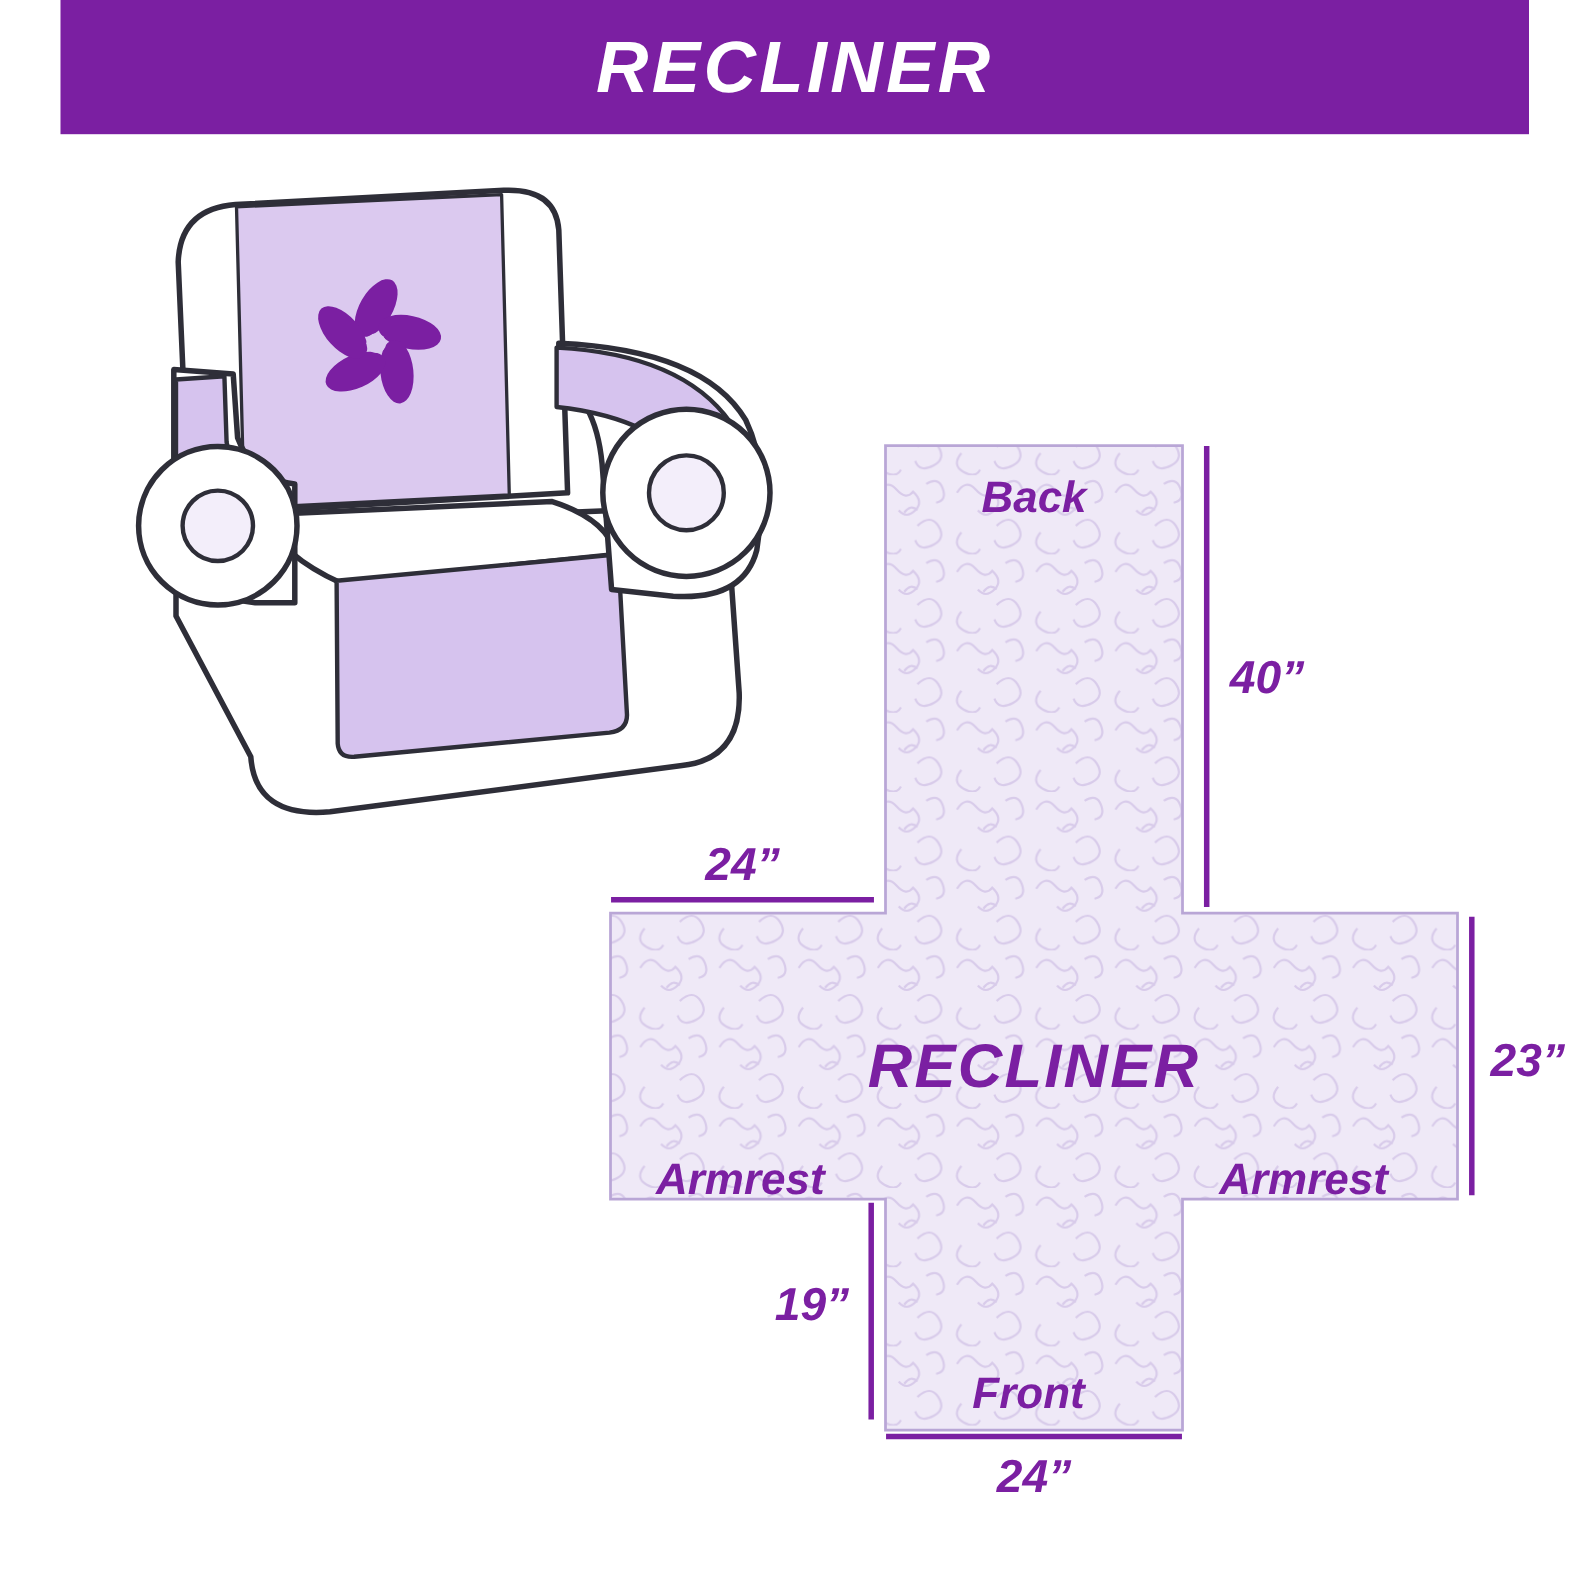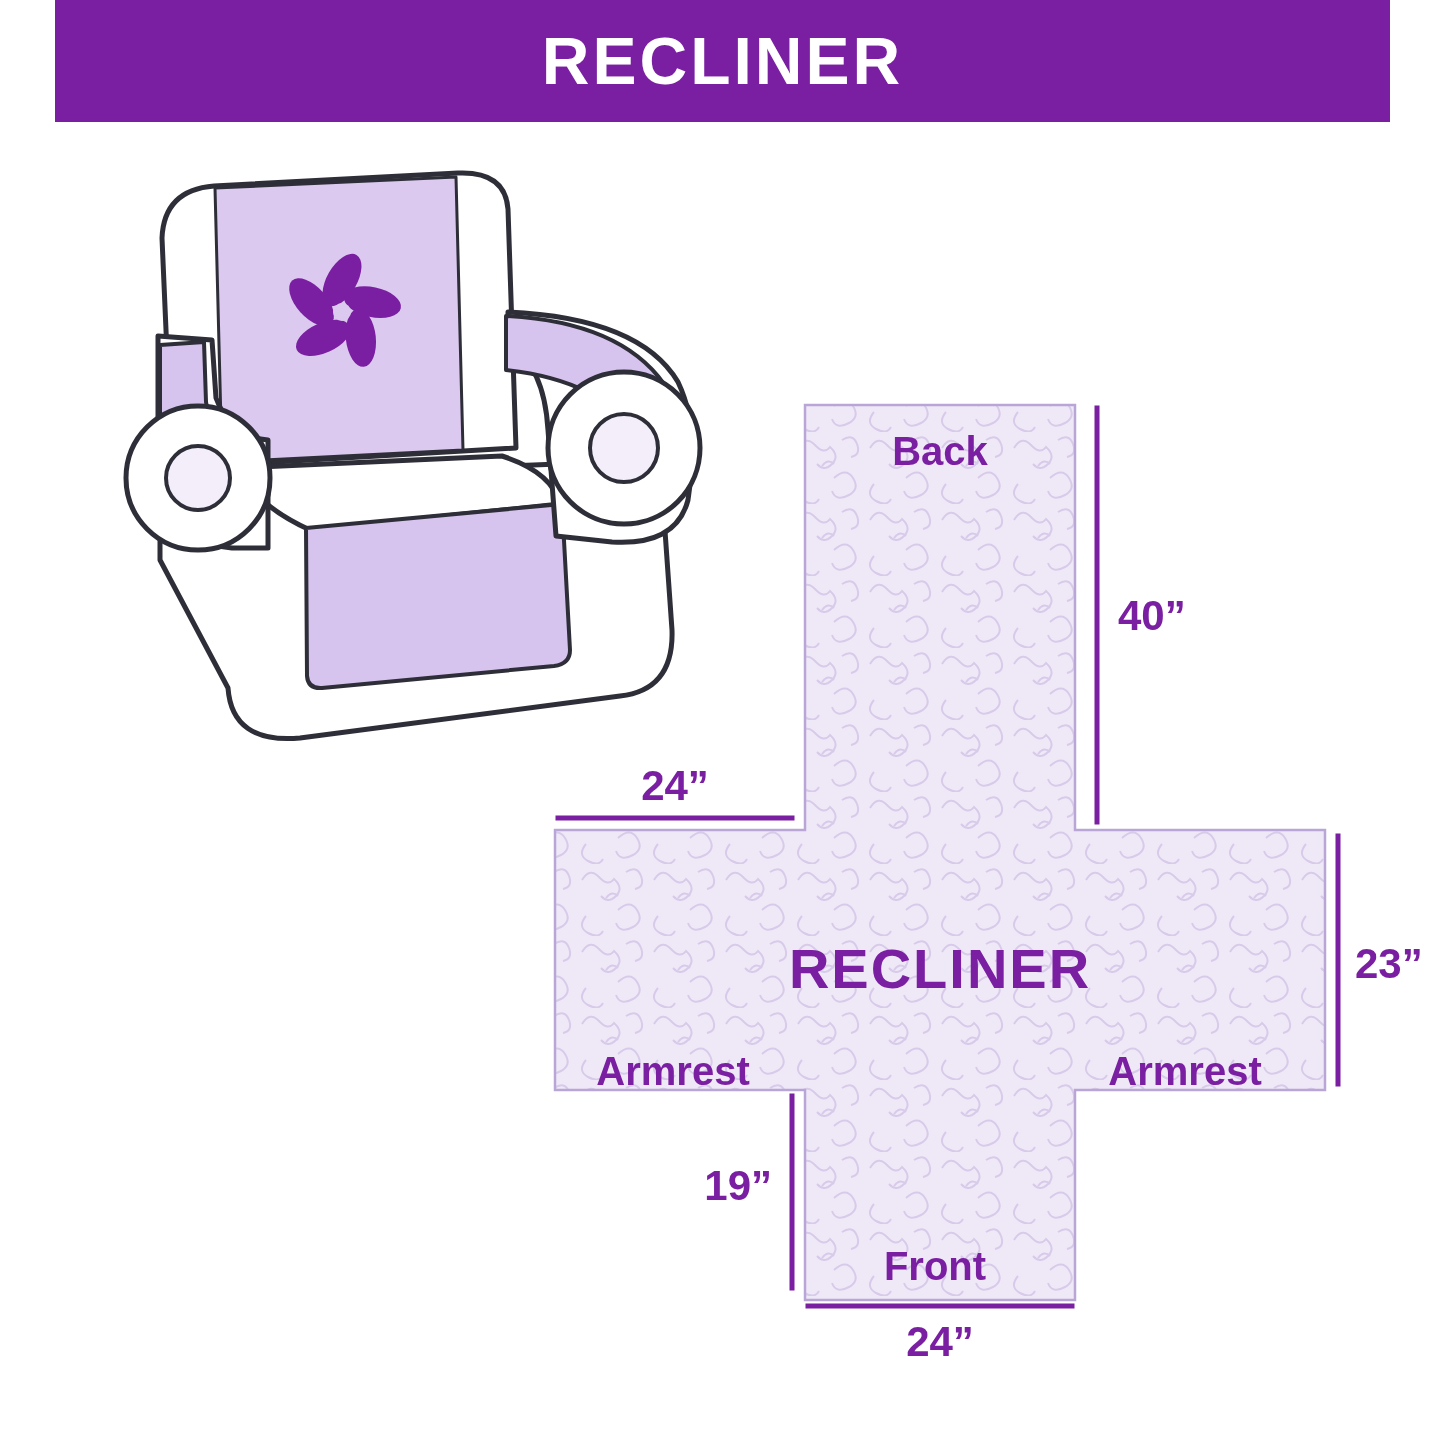--- a/index.html
+++ b/index.html
@@ -2,21 +2,21 @@
 <html><head>
 <meta charset="utf-8">
 <style>
   * { margin: 0; padding: 0; box-sizing: border-box; }
   html, body {
     width: 1445px; height: 1445px;
     background: #ffffff;
     font-family: "Liberation Sans", sans-serif;
     overflow: hidden;
   }
-  .canvas { position: relative; width: 1445px; height: 1445px; background: #ffffff; }
+  .canvas { position: relative; width: 1445px; height: 1445px; background: #ffffff; font-style: italic; }
 
   .header-banner {
     position: absolute;
     left: 55px; top: 0; width: 1335px; height: 122px;
     background: #7b1fa2;
     display: flex; align-items: center; justify-content: center;
   }
   .header-title {
     color: #ffffff;
     font-size: 66px;

